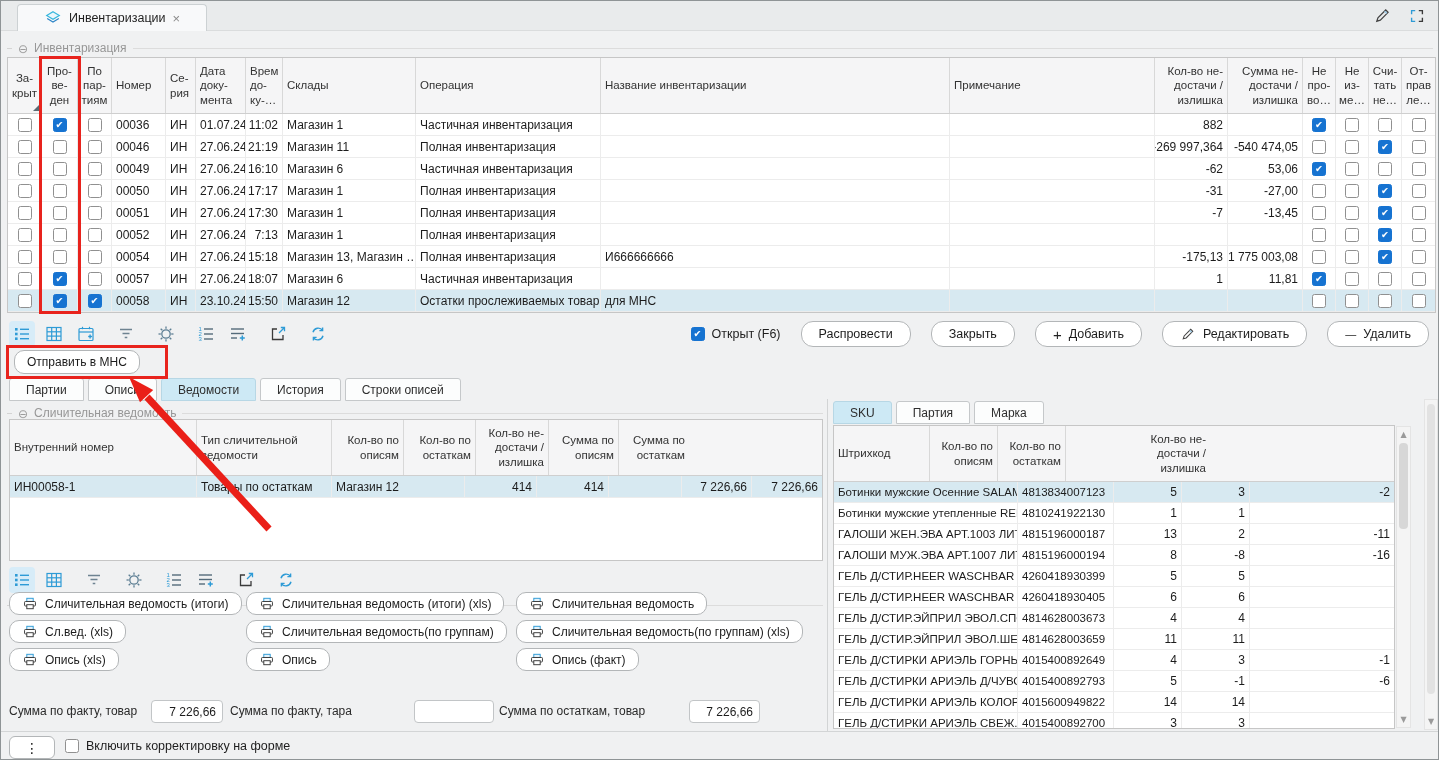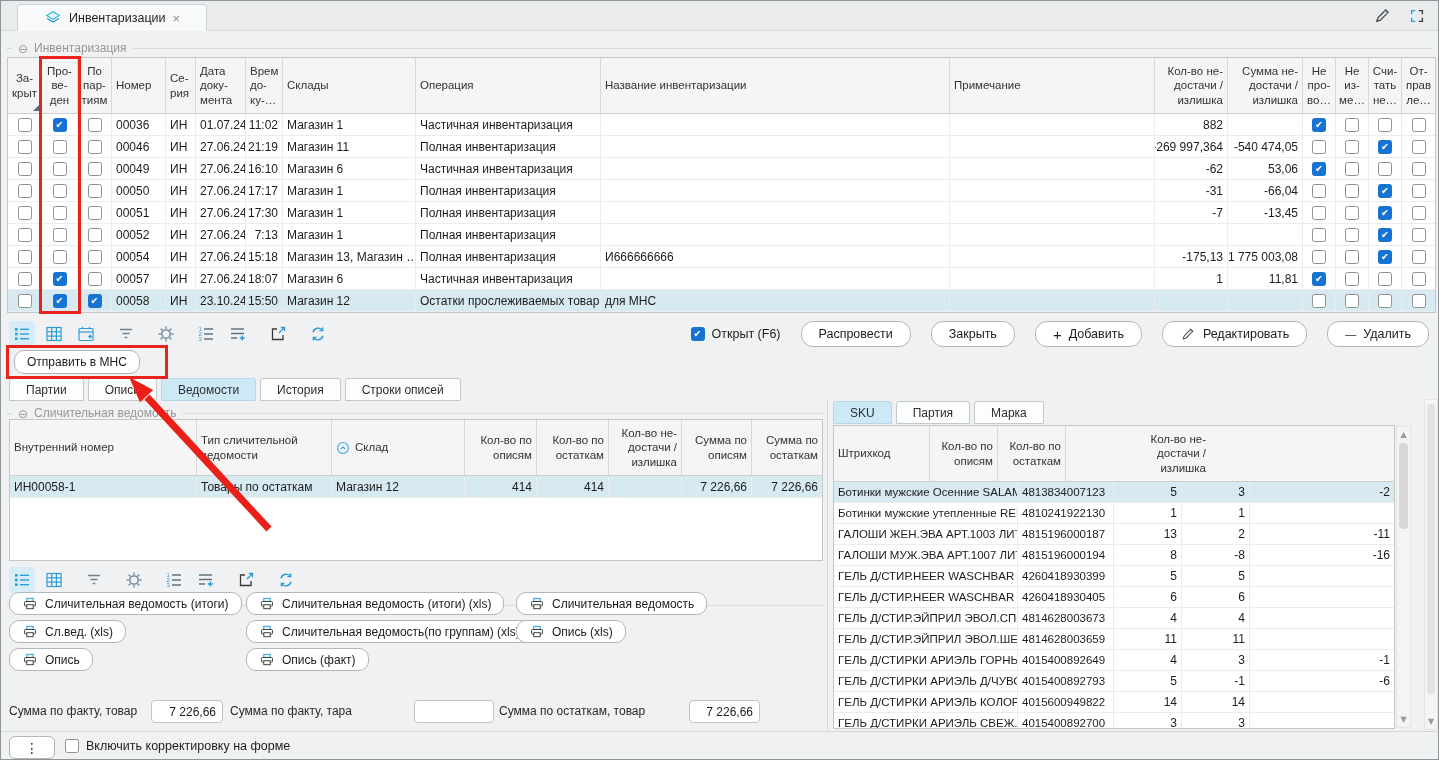--- a/index.html
+++ b/index.html
@@ -389,21 +389,21 @@
         </div>
       <div class="td mc3">00050</div>
       <div class="td mc4">ИН</div>
       <div class="td mc5">27.06.24</div>
       <div class="td right mc6">17:17</div>
       <div class="td mc7">Магазин 1</div>
       <div class="td mc8">Полная инвентаризация</div>
       <div class="td mc9"></div>
       <div class="td mc10"></div>
       <div class="td right mc11">-31</div>
-      <div class="td right mc12">-66,04</div>
+      <div class="td right mc12">-27,00</div>
       <div class="td center mc13">
           <span class="cb"></span>
         </div>
       <div class="td center mc14">
           <span class="cb"></span>
         </div>
       <div class="td center mc15">
           <span class="cb checked"></span>
         </div>
       <div class="td center mc16">
@@ -669,23 +669,20 @@
     <span class="collapse-ico"></span>
     <span class="gl-text">Сличительная ведомость</span>
     <span class="gl-fill"></span>
   </div>
 
   <div class="tbl" style="left:8px; top:418px; width:814px; height:142px;">
     <div class="thead h56">
       <div class="th lc0">Внутренний номер</div>
       <div class="th lc1">Тип сличительной
 ведомости</div>
-      <div class="th lc2"><svg width="14" height="14" viewBox="0 0 16 16" style="margin-right:5px">
-            <use href="#i-sortup"></use>
-          </svg><span>Склад</span></div>
       <div class="th right lc3">Кол-во по
 описям</div>
       <div class="th right lc4">Кол-во по
 остаткам</div>
       <div class="th right lc5">Кол-во не-
 достачи /
 излишка</div>
       <div class="th right lc6">Сумма по
 описям</div>
       <div class="th right lc7">Сумма по
@@ -775,20 +772,26 @@
     <div><button class="btn small">
           <svg width="16" height="15" viewBox="0 0 20 18">
             <use href="#i-print"></use>
           </svg>
           <span>Сл.вед. (xls)</span>
         </button></div>
     <div><button class="btn small">
           <svg width="16" height="15" viewBox="0 0 20 18">
             <use href="#i-print"></use>
           </svg>
+          <span>Сличительная ведомость(по группам)</span>
+        </button></div>
+    <div><button class="btn small">
+          <svg width="16" height="15" viewBox="0 0 20 18">
+            <use href="#i-print"></use>
+          </svg>
           <span>Сличительная ведомость(по группам) (xls)</span>
         </button></div>
     <div><button class="btn small">
           <svg width="16" height="15" viewBox="0 0 20 18">
             <use href="#i-print"></use>
           </svg>
           <span>Опись (xls)</span>
         </button></div>
     <div><button class="btn small">
           <svg width="16" height="15" viewBox="0 0 20 18">

